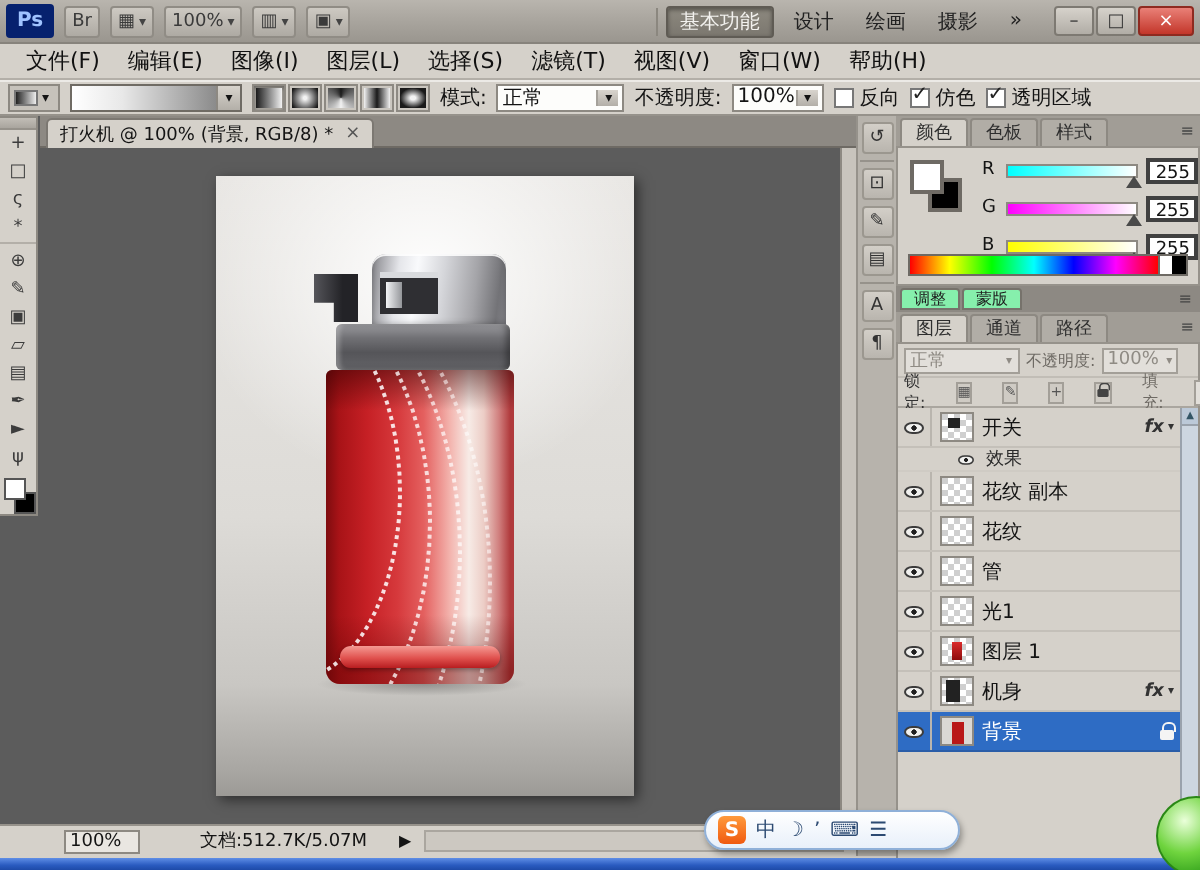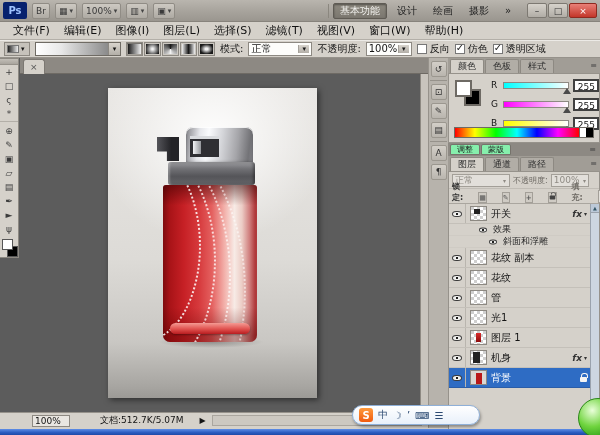--- a/index.html
+++ b/index.html
@@ -153,21 +153,21 @@
   .spec-w { width:7px; background:#fff; border-left:1px solid #6e6a64; }
   .spec-k { width:7px; background:#000; }
 
   .adjust-bar { position:absolute; left:0; top:85px; width:152px; height:13px; background:#8d8983; display:flex; align-items:center; padding-left:2px; }
   .atab { height:11px; padding:0 6px; font-size:8px; color:#1d1d1d; background:#86efac; border:1px solid #76726b; border-radius:2px 2px 0 0; margin-right:1px; display:flex; align-items:center; }
   .adjust-bar .pmenu { position:static; margin-left:auto; margin-right:4px; }
 
   .layers-panel { position:absolute; left:0; top:98px; width:152px; height:306px; }
   .lp-body { position:absolute; left:0; top:15px; right:0; bottom:0; background:#d5d1ca; border:1px solid #96928b; display:flex; flex-direction:column; }
   .lp-row1 { height:17px; display:flex; align-items:center; gap:3px; padding:0 3px; border-bottom:1px solid #c1bdb6; }
-  .lp-row2 { height:15px; display:flex; align-items:flex-end; gap:15px; padding:0 3px; border-bottom:1px solid #aaa69f; font-size:8px;font-weight:bold; }
+  .lp-row2 { height:15px; display:flex; align-items:center; gap:15px; padding:0 3px; border-bottom:1px solid #aaa69f; font-size:8px; }
   .sel-dis { height:13px; border:1px solid #a39f98; background:#e2dfda; color:#8f8b84; font-size:9px; display:flex; align-items:center; }
   .sel-dis .val { flex:1; padding:0 2px; }
   .sel-dis .dd { width:9px; font-size:6px; text-align:center; }
   .blend { width:58px; }
   .opac { width:38px; }
   .lbl-s { font-size:8px; color:#6e6a64; }
   .lockico { width:11px; height:11px; border:1px solid #a39f98; background:#cfcbc4; display:flex; align-items:center; justify-content:center; font-size:7px; color:#555; }
   .lock-shape { position:relative; width:7px; height:5px; background:#444; border-radius:1px; margin-top:3px; }
   .lock-shape::before { content:""; position:absolute; left:1px; top:-4px; width:5px; height:4px; border:1px solid #444; border-bottom:none; border-radius:3px 3px 0 0; }
   .lock-shape.white { background:#f4f4f4; }
@@ -310,20 +310,21 @@
     </div>
   <div class="cb checked">
       <span class="box"></span>
       <span>透明区域</span>
     </div>
 </div>
 
 <div class="doc-area">
   <div class="tab-bar">
     <div class="doc-tab">
+      <span>打火机 @ 100% (背景, RGB/8) *</span>
       <span class="x">×</span>
     </div>
   </div>
 
   <div class="toolbox">
     <div class="grip"></div>
     <div class="tool">+</div>
     <div class="tool">□</div>
     <div class="tool">ς</div>
     <div class="tool">*</div>
@@ -478,27 +479,20 @@
           </div>
 
           <div class="srow">
             <span class="indent1"></span>
             <span class="seye">
                 <span class="eye" style="transform:scale(.8)"></span>
               </span>
             <span class="sname">效果</span>
           </div>
 
-          <div class="srow">
-            <span class="indent2"></span>
-            <span class="seye">
-                <span class="eye" style="transform:scale(.8)"></span>
-              </span>
-            <span class="sname">斜面和浮雕</span>
-          </div>
 
           <div class="lrow">
             <span class="eyebox">
                 <span class="eye"></span>
               </span>
             <span class="lthumb"></span>
             <span class="lname">花纹 副本</span>
           </div>
 
           <div class="lrow">

